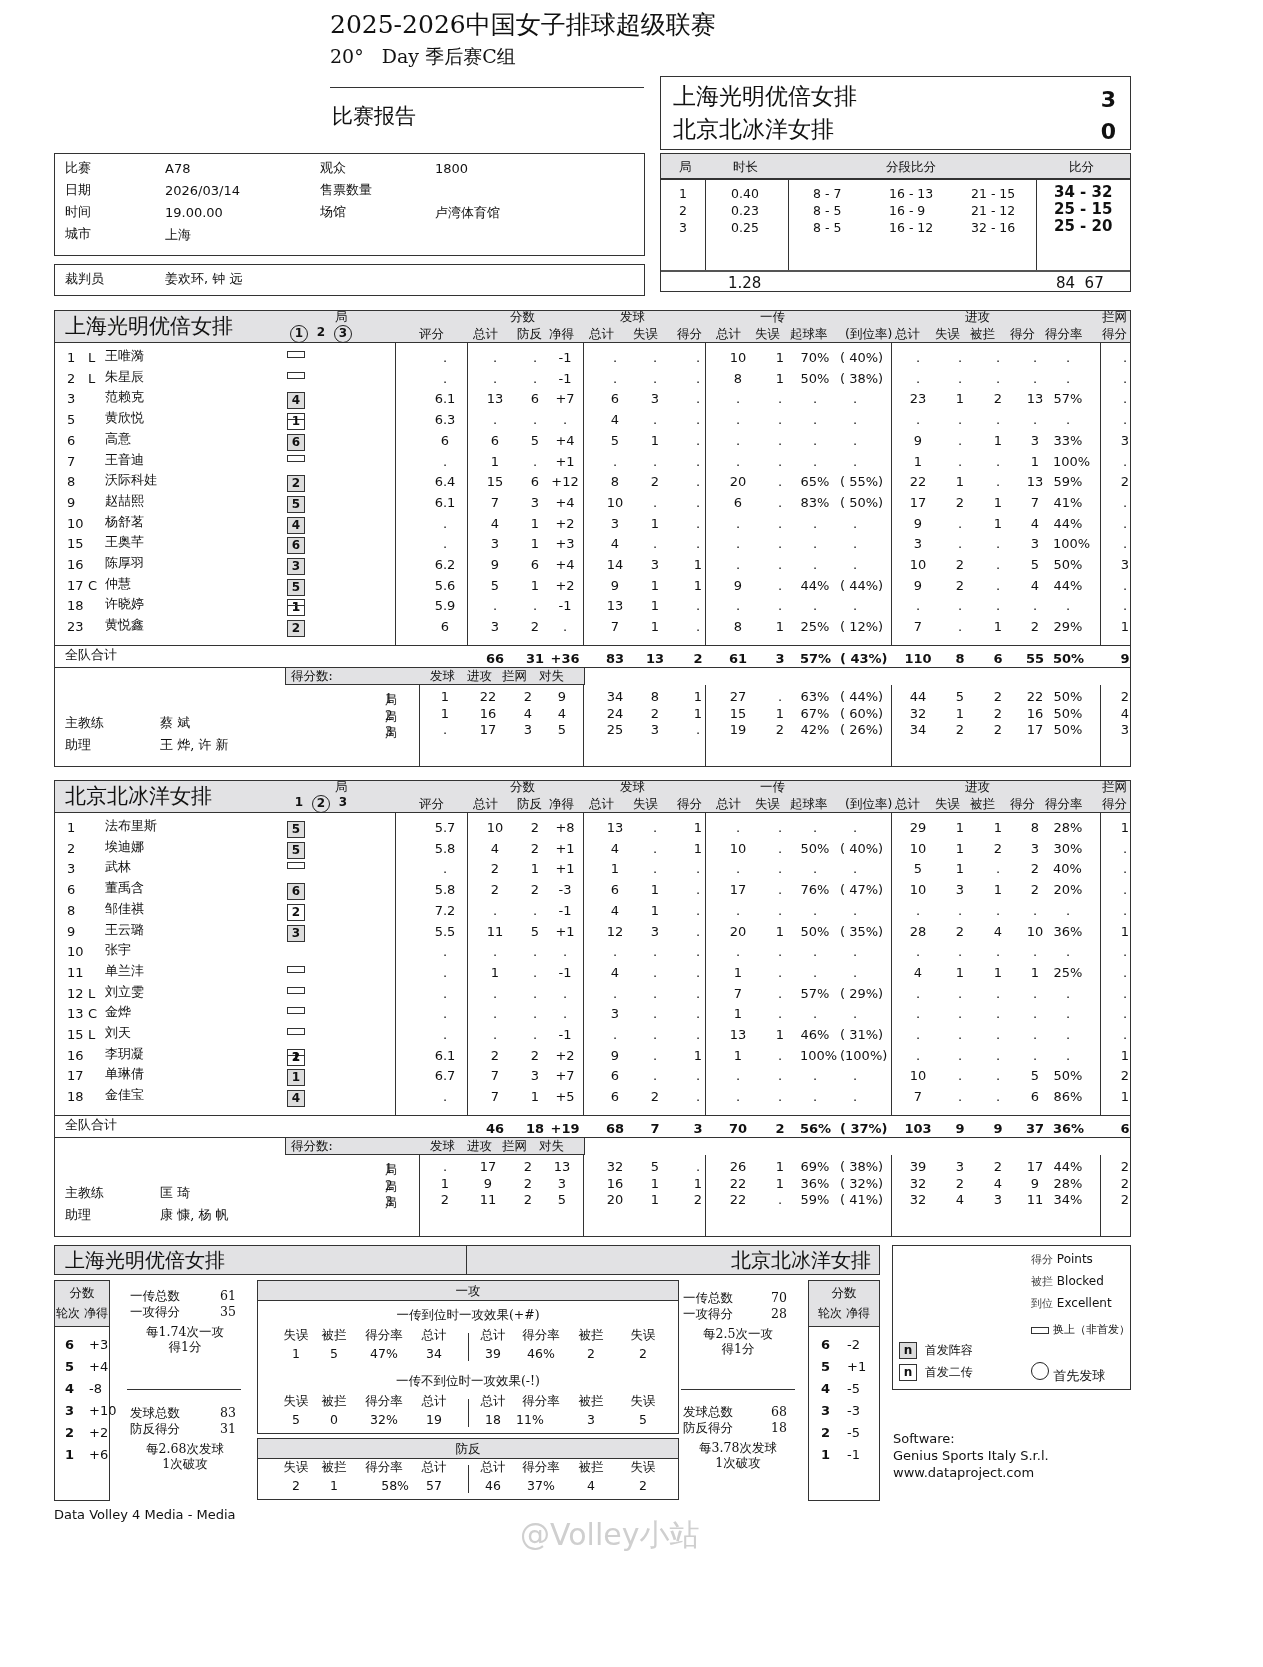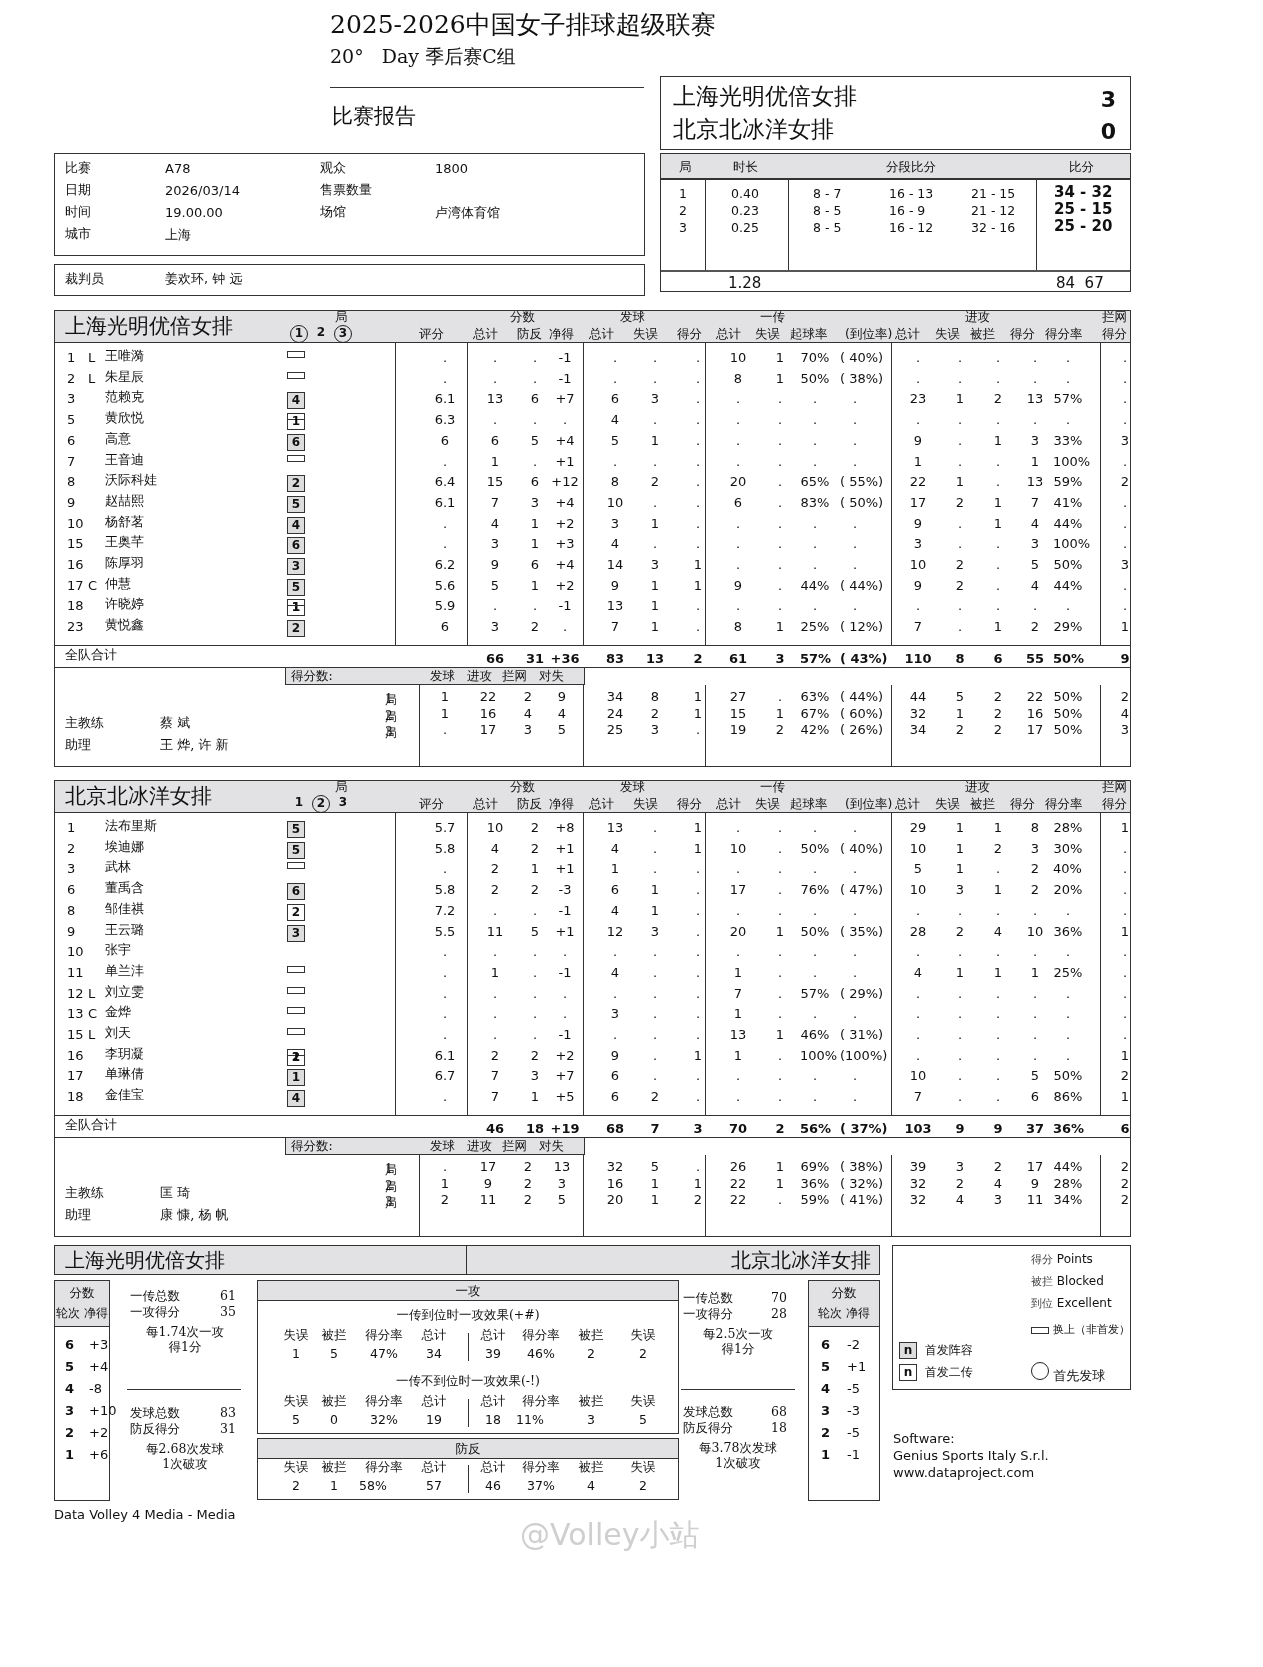--- a/index.html
+++ b/index.html
@@ -1228,21 +1228,21 @@
       <div class="abs s serif" style="left:13px;top:0;width:50px;text-align:center">失误</div>
       <div class="abs s serif" style="left:51px;top:0;width:50px;text-align:center">被拦</div>
       <div class="abs s serif" style="left:101px;top:0;width:50px;text-align:center">得分率</div>
       <div class="abs s serif" style="left:151px;top:0;width:50px;text-align:center">总计</div>
       <div class="abs s serif" style="left:210px;top:0;width:50px;text-align:center">总计</div>
       <div class="abs s serif" style="left:258px;top:0;width:50px;text-align:center">得分率</div>
       <div class="abs s serif" style="left:308px;top:0;width:50px;text-align:center">被拦</div>
       <div class="abs s serif" style="left:360px;top:0;width:50px;text-align:center">失误</div>
       <div class="abs s" style="left:13px;top:19px;width:50px;text-align:center">2</div>
       <div class="abs s" style="left:51px;top:19px;width:50px;text-align:center">1</div>
-      <div class="abs s" style="left:101px;top:19px;width:50px;text-align:left">58%</div>
+      <div class="abs s" style="left:101px;top:19px;width:50px;text-align:right">58%</div>
       <div class="abs s" style="left:151px;top:19px;width:50px;text-align:center">57</div>
       <div class="abs s" style="left:210px;top:19px;width:50px;text-align:center">46</div>
       <div class="abs s" style="left:258px;top:19px;width:50px;text-align:center">37%</div>
       <div class="abs s" style="left:308px;top:19px;width:50px;text-align:center">4</div>
       <div class="abs s" style="left:360px;top:19px;width:50px;text-align:center">2</div>
       <div class="abs" style="left:210px;top:6px;height:28px;border-left:1px solid #333"></div>
     </div>
 </div>
 
 <div class="abs" style="left:683px;top:1290px;width:110px">

